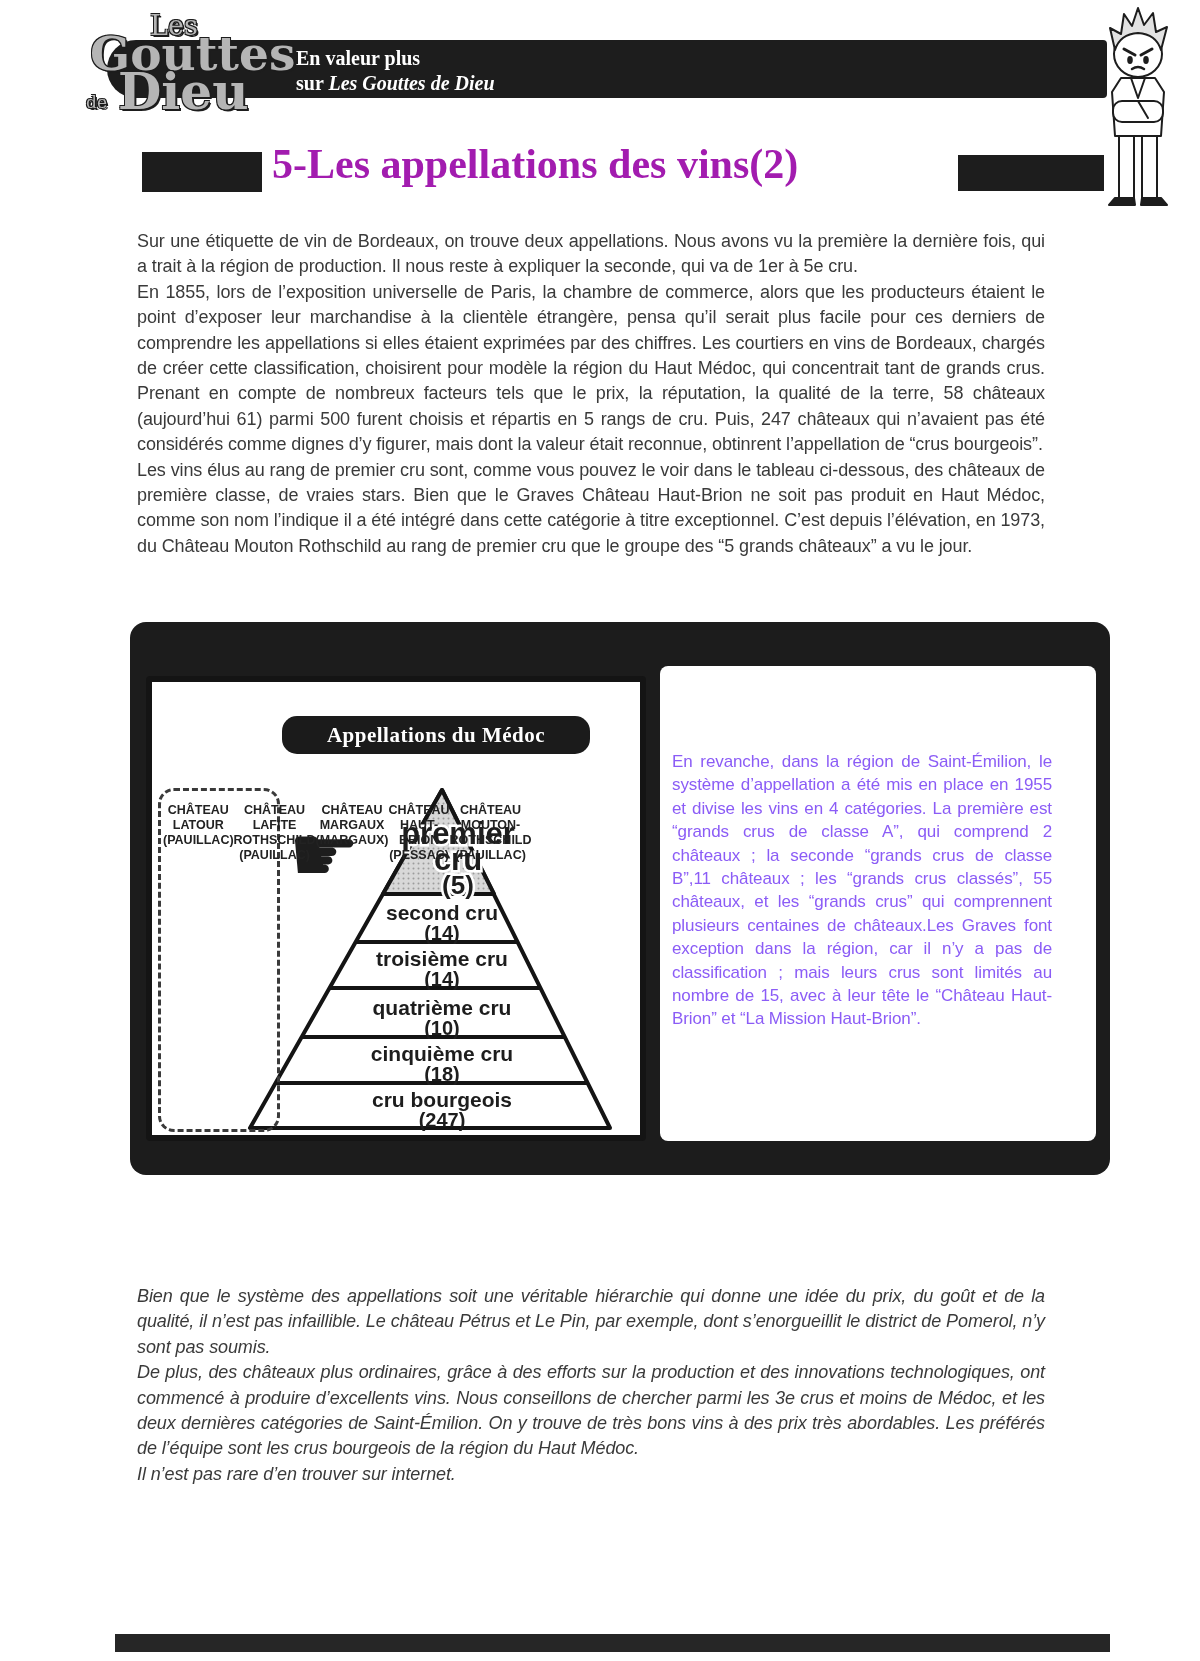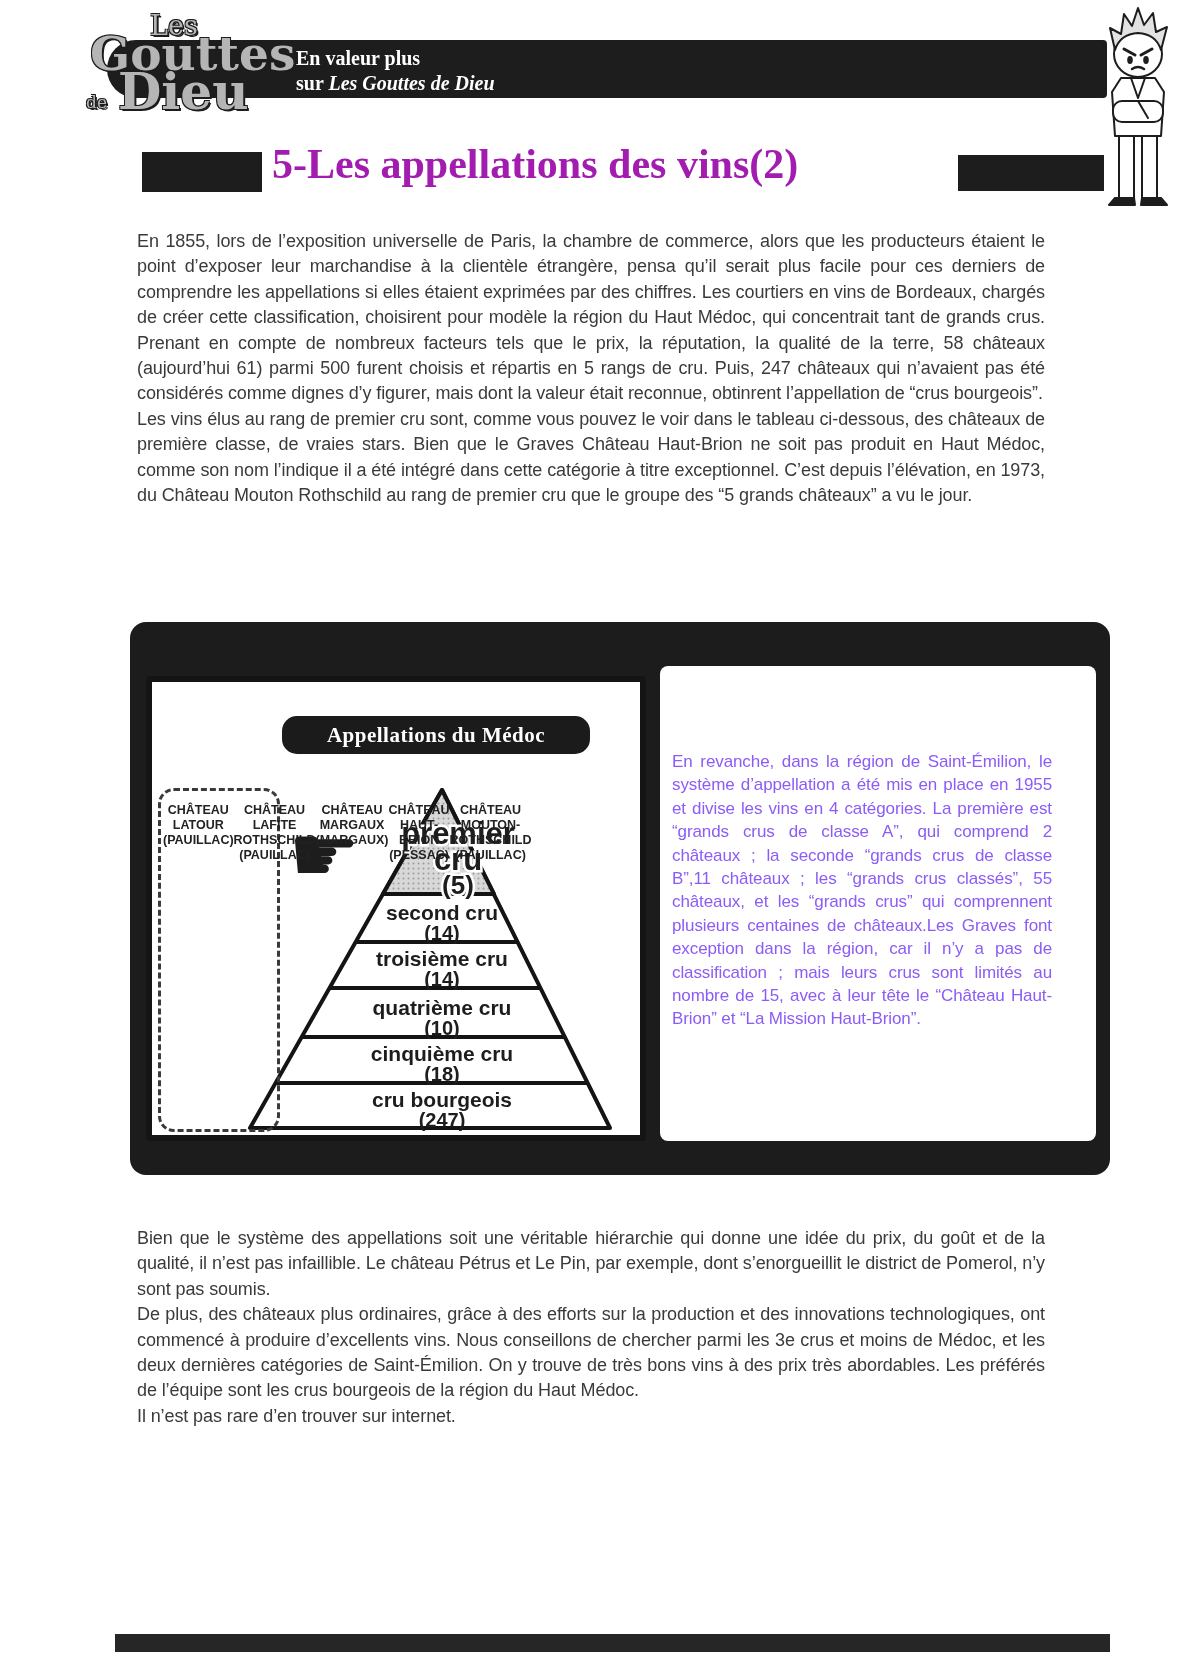--- a/index.html
+++ b/index.html
@@ -30,21 +30,21 @@
   .title-bar-right{position:absolute;left:958px;top:155px;width:146px;height:36px;background:#1d1d1d;}
   .page-title{position:absolute;left:272px;top:140px;width:690px;
               font-family:"Liberation Serif",serif;font-weight:bold;font-size:42px;
               letter-spacing:0px;color:#a21caf;white-space:nowrap;}
 
   
   .bodytext{position:absolute;width:908px;font-size:18px;line-height:25.4px;
             text-align:justify;color:#3a3a3a;letter-spacing:-0.1px;}
   .bodytext p{margin:0;}
   .intro{left:137px;top:229px;}
-  .bottom-block{left:137px;top:1226px;}
+  .bottom-block{left:137px;top:1284px;font-style:italic;}
 
   
   .fig{position:absolute;left:130px;top:622px;width:980px;height:553px;
        background:#1c1c1c;border-radius:16px;}
   .diagram-panel{position:absolute;left:16px;top:54px;width:500px;height:465px;
                  box-sizing:border-box;background:#fff;border:6px solid #141414;border-radius:4px;}
   .medoc-pill{position:absolute;left:130px;top:34px;width:308px;height:38px;background:#1b1b1b;
               border-radius:15px;color:#fff;display:flex;align-items:center;justify-content:center;
               font-family:"Liberation Serif",serif;font-weight:bold;font-size:21px;letter-spacing:0.5px;}
   .chateau-list{position:absolute;left:6px;top:106px;width:122px;height:344px;box-sizing:border-box;
@@ -100,20 +100,21 @@
       <path d="M21,194 L40,194 L41,201 L15,201 Z" fill="#1d1d1d"></path>
       <path d="M48,194 L67,194 L73,201 L47,201 Z" fill="#1d1d1d"></path>
     </g>
   </svg>
 
   <div class="title-bar-left"></div>
   <div class="page-title">5-Les appellations des vins(2)</div>
   <div class="title-bar-right"></div>
 
   <div class="bodytext intro">
+    <p>Sur une étiquette de vin de Bordeaux, on trouve deux appellations. Nous avons vu la première la dernière fois, qui a trait à la région de production. Il nous reste à expliquer la seconde, qui va de 1er à 5e cru.</p>
     <p>En 1855, lors de l’exposition universelle de Paris, la chambre de commerce, alors que les producteurs étaient le point d’exposer leur marchandise à la clientèle étrangère, pensa qu’il serait plus facile pour ces derniers de comprendre les appellations si elles étaient exprimées par des chiffres. Les courtiers en vins de Bordeaux, chargés de créer cette classification, choisirent pour modèle la région du Haut Médoc, qui concentrait tant de grands crus. Prenant en compte de nombreux facteurs tels que le prix, la réputation, la qualité de la terre, 58 châteaux (aujourd’hui 61) parmi 500 furent choisis et répartis en 5 rangs de cru. Puis, 247 châteaux qui n’avaient pas été considérés comme dignes d’y figurer, mais dont la valeur était reconnue, obtinrent l’appellation de “crus bourgeois”.</p>
     <p>Les vins élus au rang de premier cru sont, comme vous pouvez le voir dans le tableau ci-dessous, des châteaux de première classe, de vraies stars. Bien que le Graves Château Haut-Brion ne soit pas produit en Haut Médoc, comme son nom l’indique il a été intégré dans cette catégorie à titre exceptionnel. C’est depuis l’élévation, en 1973, du Château Mouton Rothschild au rang de premier cru que le groupe des “5 grands châteaux” a vu le jour.</p>
   </div>
 
   <div class="fig">
 
     <div class="diagram-panel">
 
       <svg class="pyramid-svg" width="488" height="453" viewBox="0 0 488 453">
         <defs>

